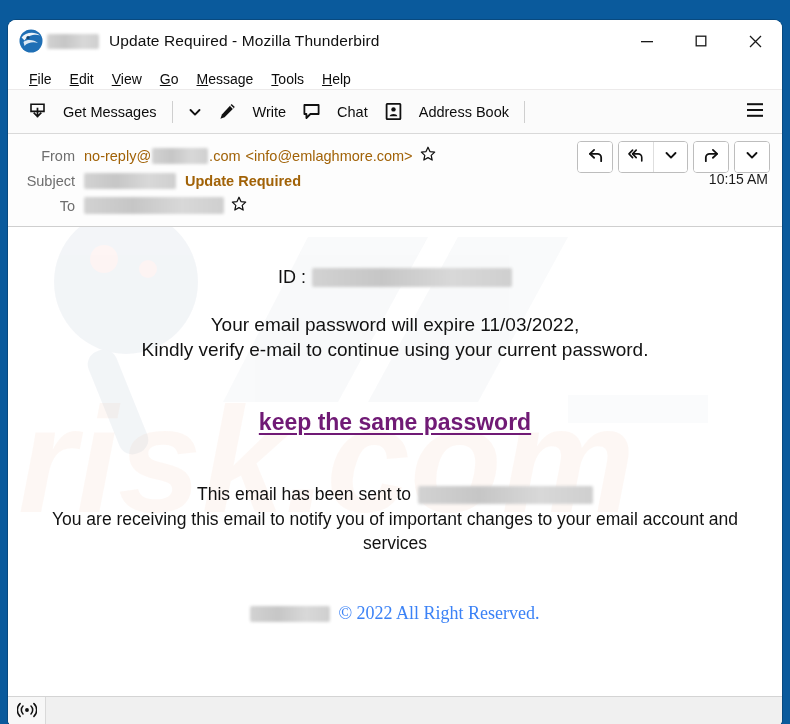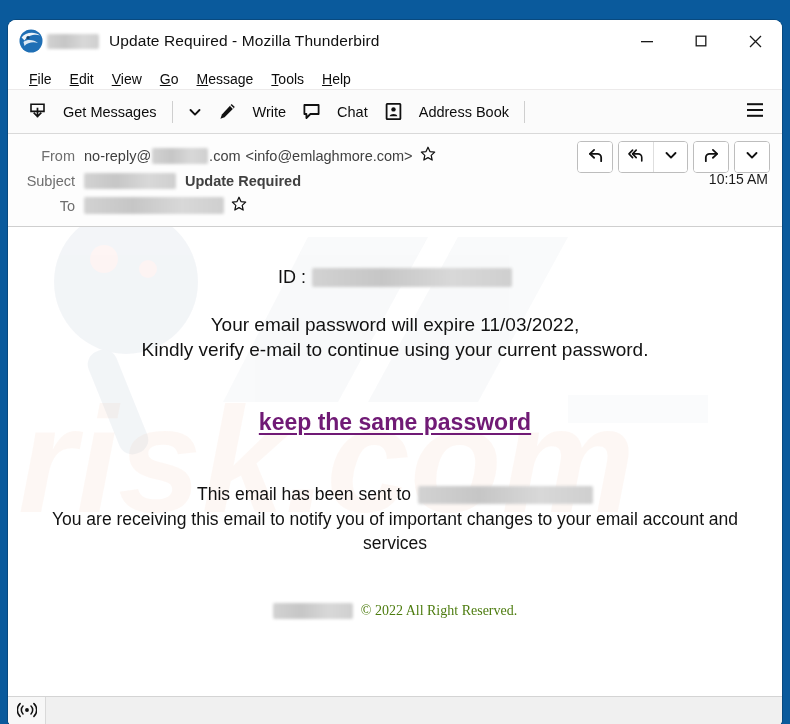--- a/index.html
+++ b/index.html
@@ -160,21 +160,21 @@
   .hdr-label {
     width: 76px;
     min-width: 76px;
     text-align: right;
     padding-right: 9px;
     font-size: 14.5px;
     color: #6e6e6e;
   }
   .hdr-value {
     font-size: 14.5px;
-    color: #404040;
+    color: #a16207;
     display: flex;
     align-items: center;
     gap: 0px;
     flex-wrap: nowrap;
     justify-content: flex-end;
   }
   .star {
     margin-left: 7px;
     cursor: default;
   }
@@ -273,24 +273,24 @@
   .notice {
     font-size: 17.5px;
     line-height: 24px;
     color: #121212;
     margin: 2px auto 0 auto;
     width: 730px;
   }
   .copyright {
     margin-top: 48px;
     font-family: "Liberation Serif", serif;
-    font-size: 14px;
-    color: #4d7c0f;
-    display: flex;
-    align-items: flex-start;
+    font-size: 18px;
+    color: #3b82f6;
+    display: flex;
+    align-items: center;
     justify-content: center;
     gap: 4px;
   }
   .copy-redact { width: 80px; height: 16px; margin-right: 4px; }
 
   
   .statusbar {
     height: 30px;
     min-height: 30px;
     background: #f0f0f0;

